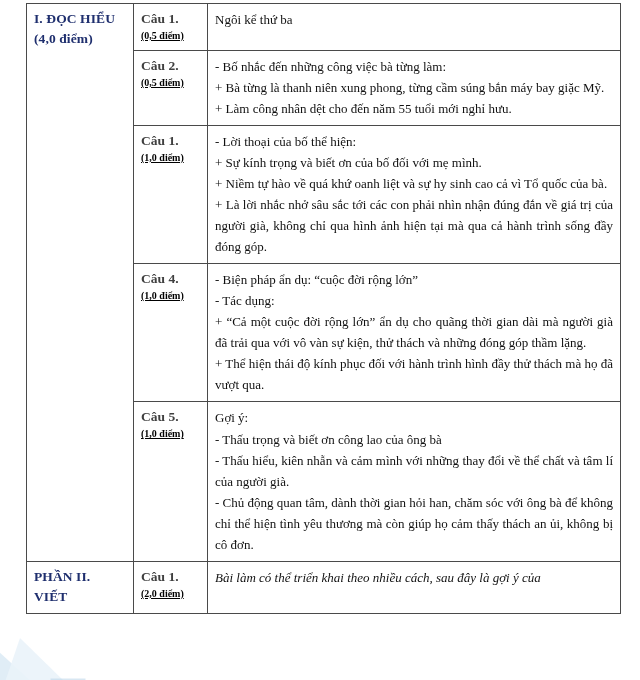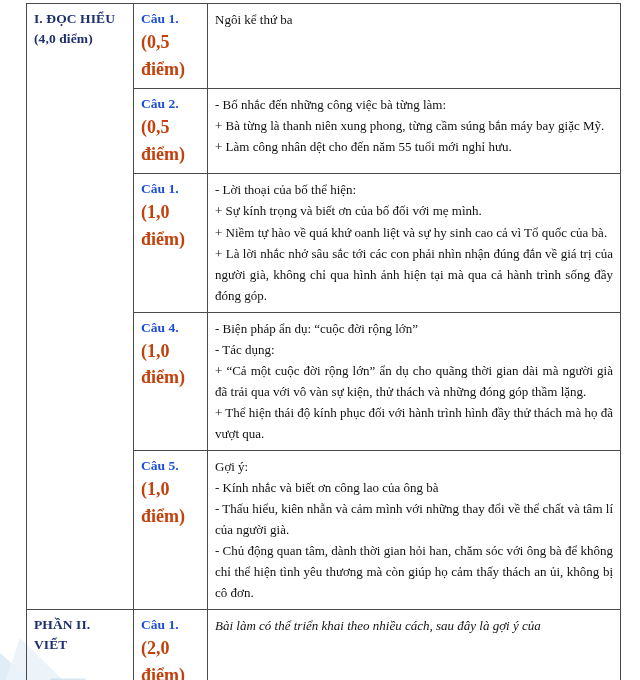--- a/index.html
+++ b/index.html
@@ -48,32 +48,33 @@
   .section-cell {
     color: #1f2f6e;
     font-weight: bold;
     font-size: 13.5px;
     line-height: 1.48;
     letter-spacing: .1px;
   }
   .section-cell .pts { display: block; }
 
   .q-label {
-    color: #1d4ed8;
+    color: #404040;
     font-weight: bold;
     font-size: 13.5px;
     line-height: 1.48;
     display: block;
   }
   .q-points {
-    color: #c2410c;
+    color: #000000;
     font-weight: bold;
-    font-size: 18px;
+    font-size: 10px;
     line-height: 1.48;
     display: block;
+    text-decoration: underline;
   }
 
   .content-cell {
     color: #111111;
     font-size: 13px;
     line-height: 1.62;
     text-align: justify;
     text-justify: inter-word;
     hyphens: none;
   }
@@ -163,21 +164,21 @@
       </td>
     </tr>
 
     <tr>
       <td>
         <span class="q-label">Câu 5.</span>
         <span class="q-points">(1,0 điểm)</span>
       </td>
       <td class="content-cell">
         <p class="nojust">Gợi ý:</p>
-        <p class="nojust">- Kính nhắc và biết ơn công lao của ông bà</p>
+        <p class="nojust">- Thấu trọng và biết ơn công lao của ông bà</p>
         <p>- Thấu hiểu, kiên nhẫn và cảm mình với những thay đổi về thể chất và tâm lí của người già.</p>
         <p>- Chủ động quan tâm, dành thời gian hỏi han, chăm sóc với ông bà để không chỉ thể hiện tình yêu thương mà còn giúp họ cảm thấy thách an ủi, không bị cô đơn.</p>
       </td>
     </tr>
 
     <tr>
       <td class="section-cell">
         <span>PHẦN II. VIẾT</span>
         
       </td>

